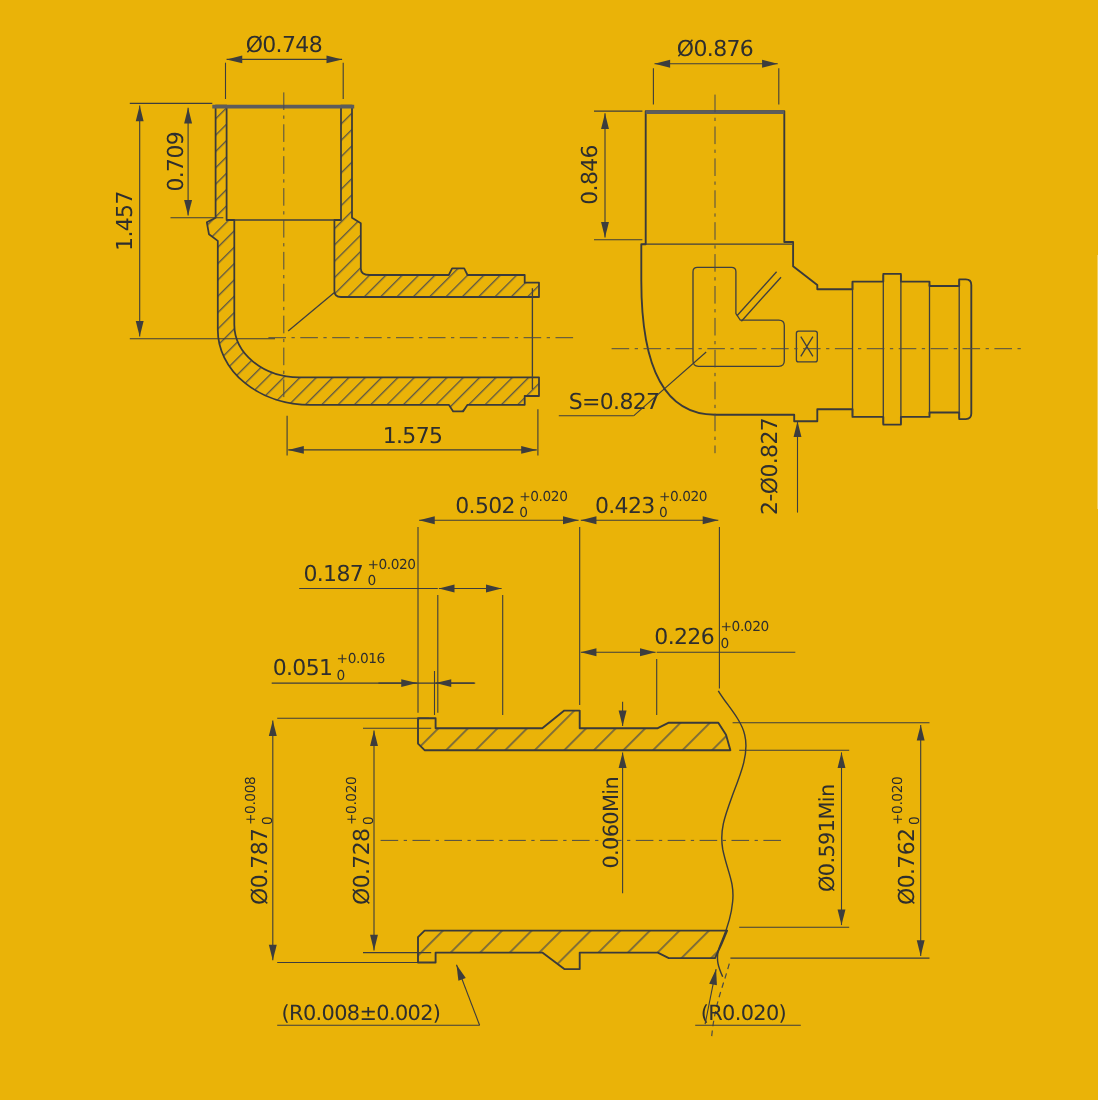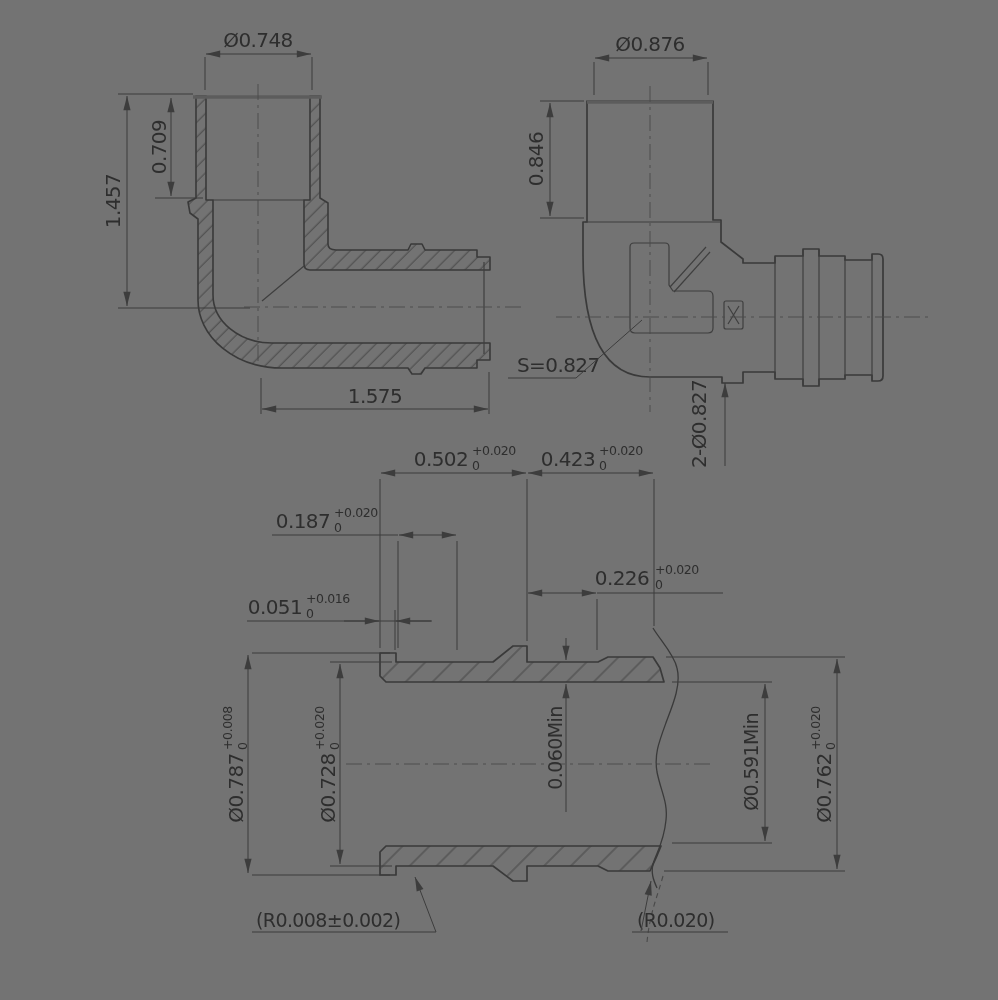--- a/index.html
+++ b/index.html
@@ -1,16 +1,16 @@
 <!DOCTYPE html>
 <html><head>
 <meta charset="utf-8">
 <style>
   html,body{margin:0;padding:0;background:#ffffff;}
-  .stage{position:relative;width:998px;height:1000px;background:#737373;overflow:hidden;}
+  .stage{position:relative;width:998px;height:1000px;background:#eab308;overflow:hidden;}
   svg{display:block;}
   .t{font-family:"DejaVu Sans","Liberation Sans",sans-serif;fill:#2e2e2e;}
   .d20{font-size:20px;letter-spacing:-0.6px;font-weight:500;}
   .d19{font-size:19px;letter-spacing:-0.6px;font-weight:500;}
   .d12{font-size:12.5px;letter-spacing:-0.4px;font-weight:500;}
   .part{fill:none;stroke:#3a3a3a;stroke-width:1.7;stroke-linejoin:round;}
   .partThin{fill:none;stroke:#3f3f3f;stroke-width:1.2;}
   .hatS{fill:url(#hS);stroke:#3a3a3a;stroke-width:1.6;stroke-linejoin:round;}
   .hatL{fill:url(#hL);stroke:#3a3a3a;stroke-width:1.7;stroke-linejoin:round;}
   .dim{stroke:#3d3d3d;stroke-width:1;fill:none;}

